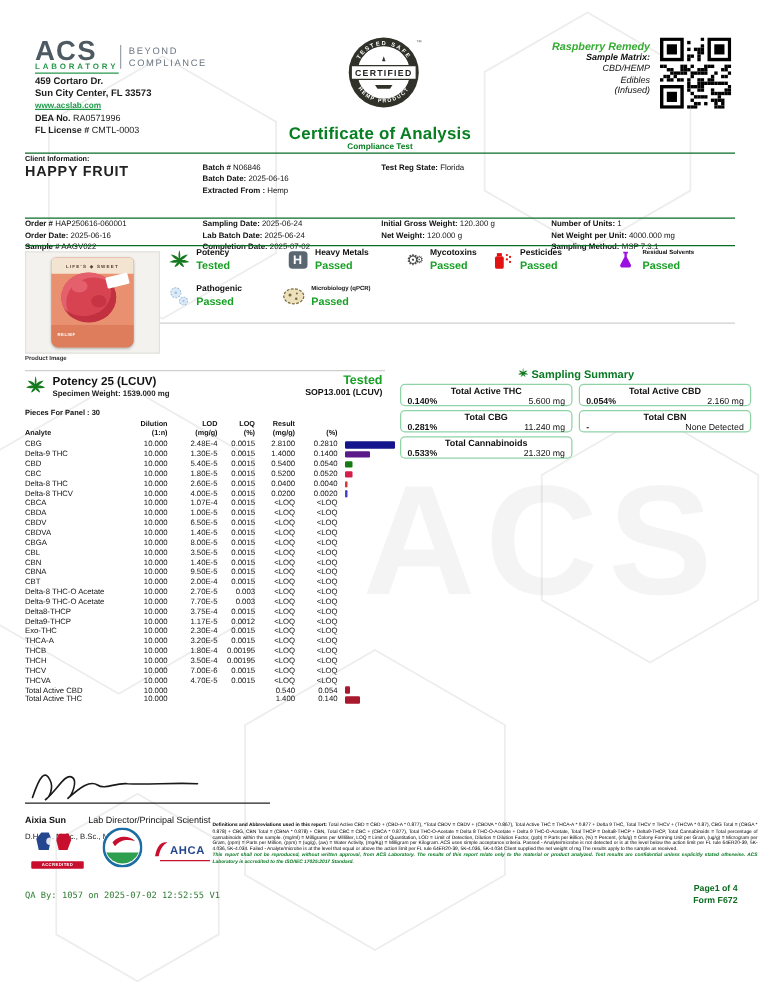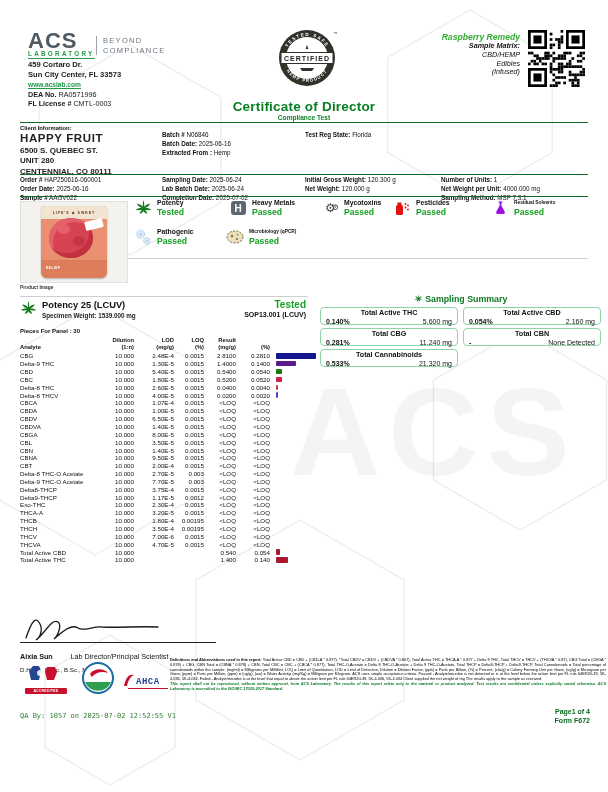--- a/index.html
+++ b/index.html
@@ -74,21 +74,21 @@
   .sbox-vals{display:flex;justify-content:space-between;font-size:7px;line-height:8px;}
   .sbox-vals .pct{font-weight:bold;}
   
   .sigline{position:absolute;border-top:1.2px solid #222;}
   .signame{font-size:7.2px;font-weight:bold;}
   .sigrole{font-size:7.2px;}
   .sigcreds{font-size:6.2px;}
   
   .accr-banner{background:#c8102e;color:#fff;font-size:3.4px;font-weight:bold;text-align:center;
                padding:1px 2px;letter-spacing:.3px;border-radius:1px;}
-  .ahca-word{font-size:9px;font-weight:bold;color:#24468e;letter-spacing:.5px;font-family:Liberation Mono, monospace;}
+  .ahca-word{font-size:9px;font-weight:bold;color:#24468e;letter-spacing:.5px;}
   
   .defs{font-size:3.9px;line-height:4.75px;text-align:justify;color:#000;}
   .disc{font-size:3.9px;line-height:4.75px;color:#0b7a24;font-weight:bold;font-style:italic;text-align:justify;}
   
   .qa{font-family:"DejaVu Sans Mono",monospace;font-size:7px;color:#2f7d32;}
   .pageinfo{font-size:7px;font-weight:bold;color:#0b6b1f;text-align:right;line-height:8.6px;}
 </style>
 </head>
 <body>
 
@@ -271,31 +271,26 @@
         <rect x="2.7142857142857144" y="2.7142857142857144" width="13.571428571428573" height="13.571428571428573" fill="#fff"></rect>
         <rect x="5.428571428571429" y="5.428571428571429" width="8.142857142857142" height="8.142857142857142" fill="#000"></rect>
         <rect x="38" y="0" width="19" height="19" fill="#000"></rect>
         <rect x="40.714285714285715" y="2.7142857142857144" width="13.571428571428573" height="13.571428571428573" fill="#fff"></rect>
         <rect x="43.42857142857143" y="5.428571428571429" width="8.142857142857142" height="8.142857142857142" fill="#000"></rect>
         <rect x="0" y="38" width="19" height="19" fill="#000"></rect>
         <rect x="2.7142857142857144" y="40.714285714285715" width="13.571428571428573" height="13.571428571428573" fill="#fff"></rect>
         <rect x="5.428571428571429" y="43.42857142857143" width="8.142857142857142" height="8.142857142857142" fill="#000"></rect>
       </svg>
 
-    <div class="abs coatitle" style="left:154px;top:99px;width:300px;">Certificate of Director</div>
+    <div class="abs coatitle" style="left:154px;top:99px;width:300px;">Certificate of Analysis</div>
     <div class="abs coasub" style="left:154px;top:114px;width:300px;">Compliance Test</div>
     <div class="gline" style="left:20px;right:20px;top:122px;"></div>
 
     <div class="abs seclabel" style="left:20px;top:125px;">Client Information:</div>
     <div class="abs clientname" style="left:20px;top:132px;">HAPPY FRUIT</div>
-    <div class="abs" style="left:20px;top:146px;">
-      <div class="addrline">6500 S. QUEBEC ST.</div>
-      <div class="addrline">UNIT 280</div>
-      <div class="addrline">CENTENNIAL, CO 80111</div>
-    </div>
     <div class="abs" style="left:162px;top:131px;">
         <div class="pair"><span class="pl">Batch #</span><span> N06846</span></div>
         <div class="pair"><span class="pl">Batch Date:</span><span> 2025-06-16</span></div>
         <div class="pair"><span class="pl">Extracted From :</span><span> Hemp</span></div>
       </div>
     <div class="abs pair" style="left:305px;top:131px;">
       <span class="pl">Test Reg State:</span> <span>Florida</span>
     </div>
     <div class="gline" style="left:20px;right:20px;top:174px;"></div>
     <div class="abs" style="left:20px;top:176px;">

